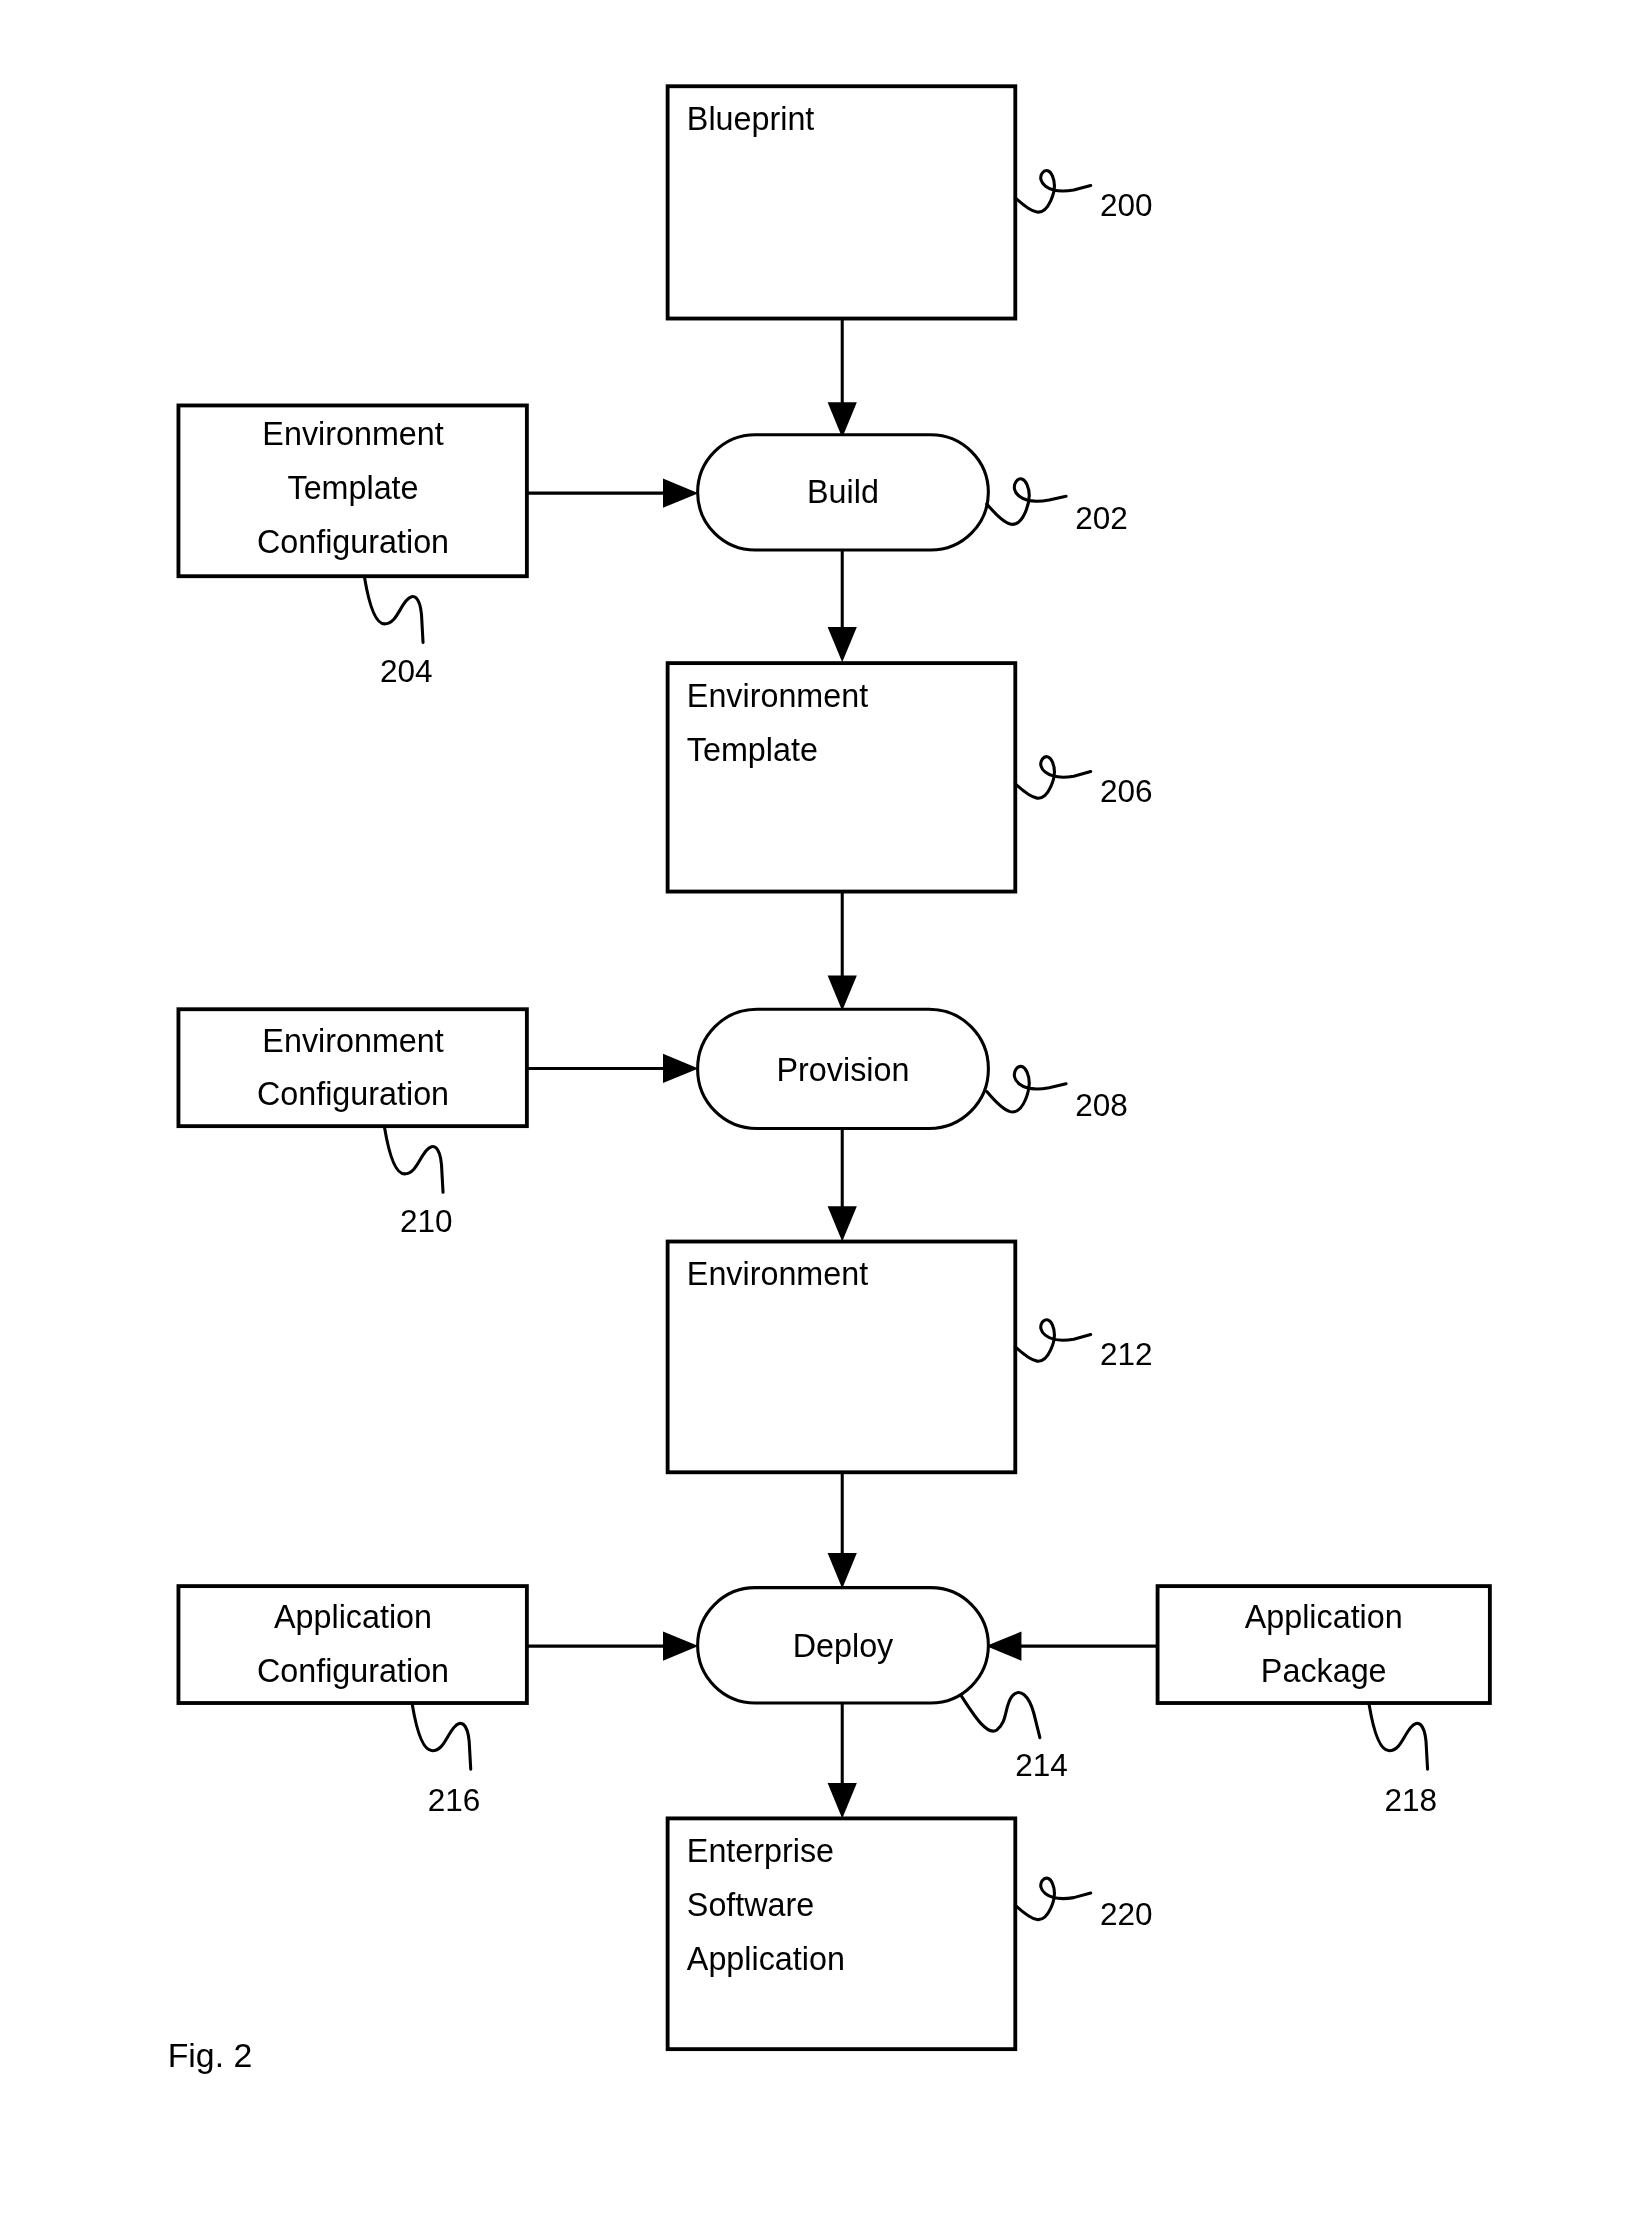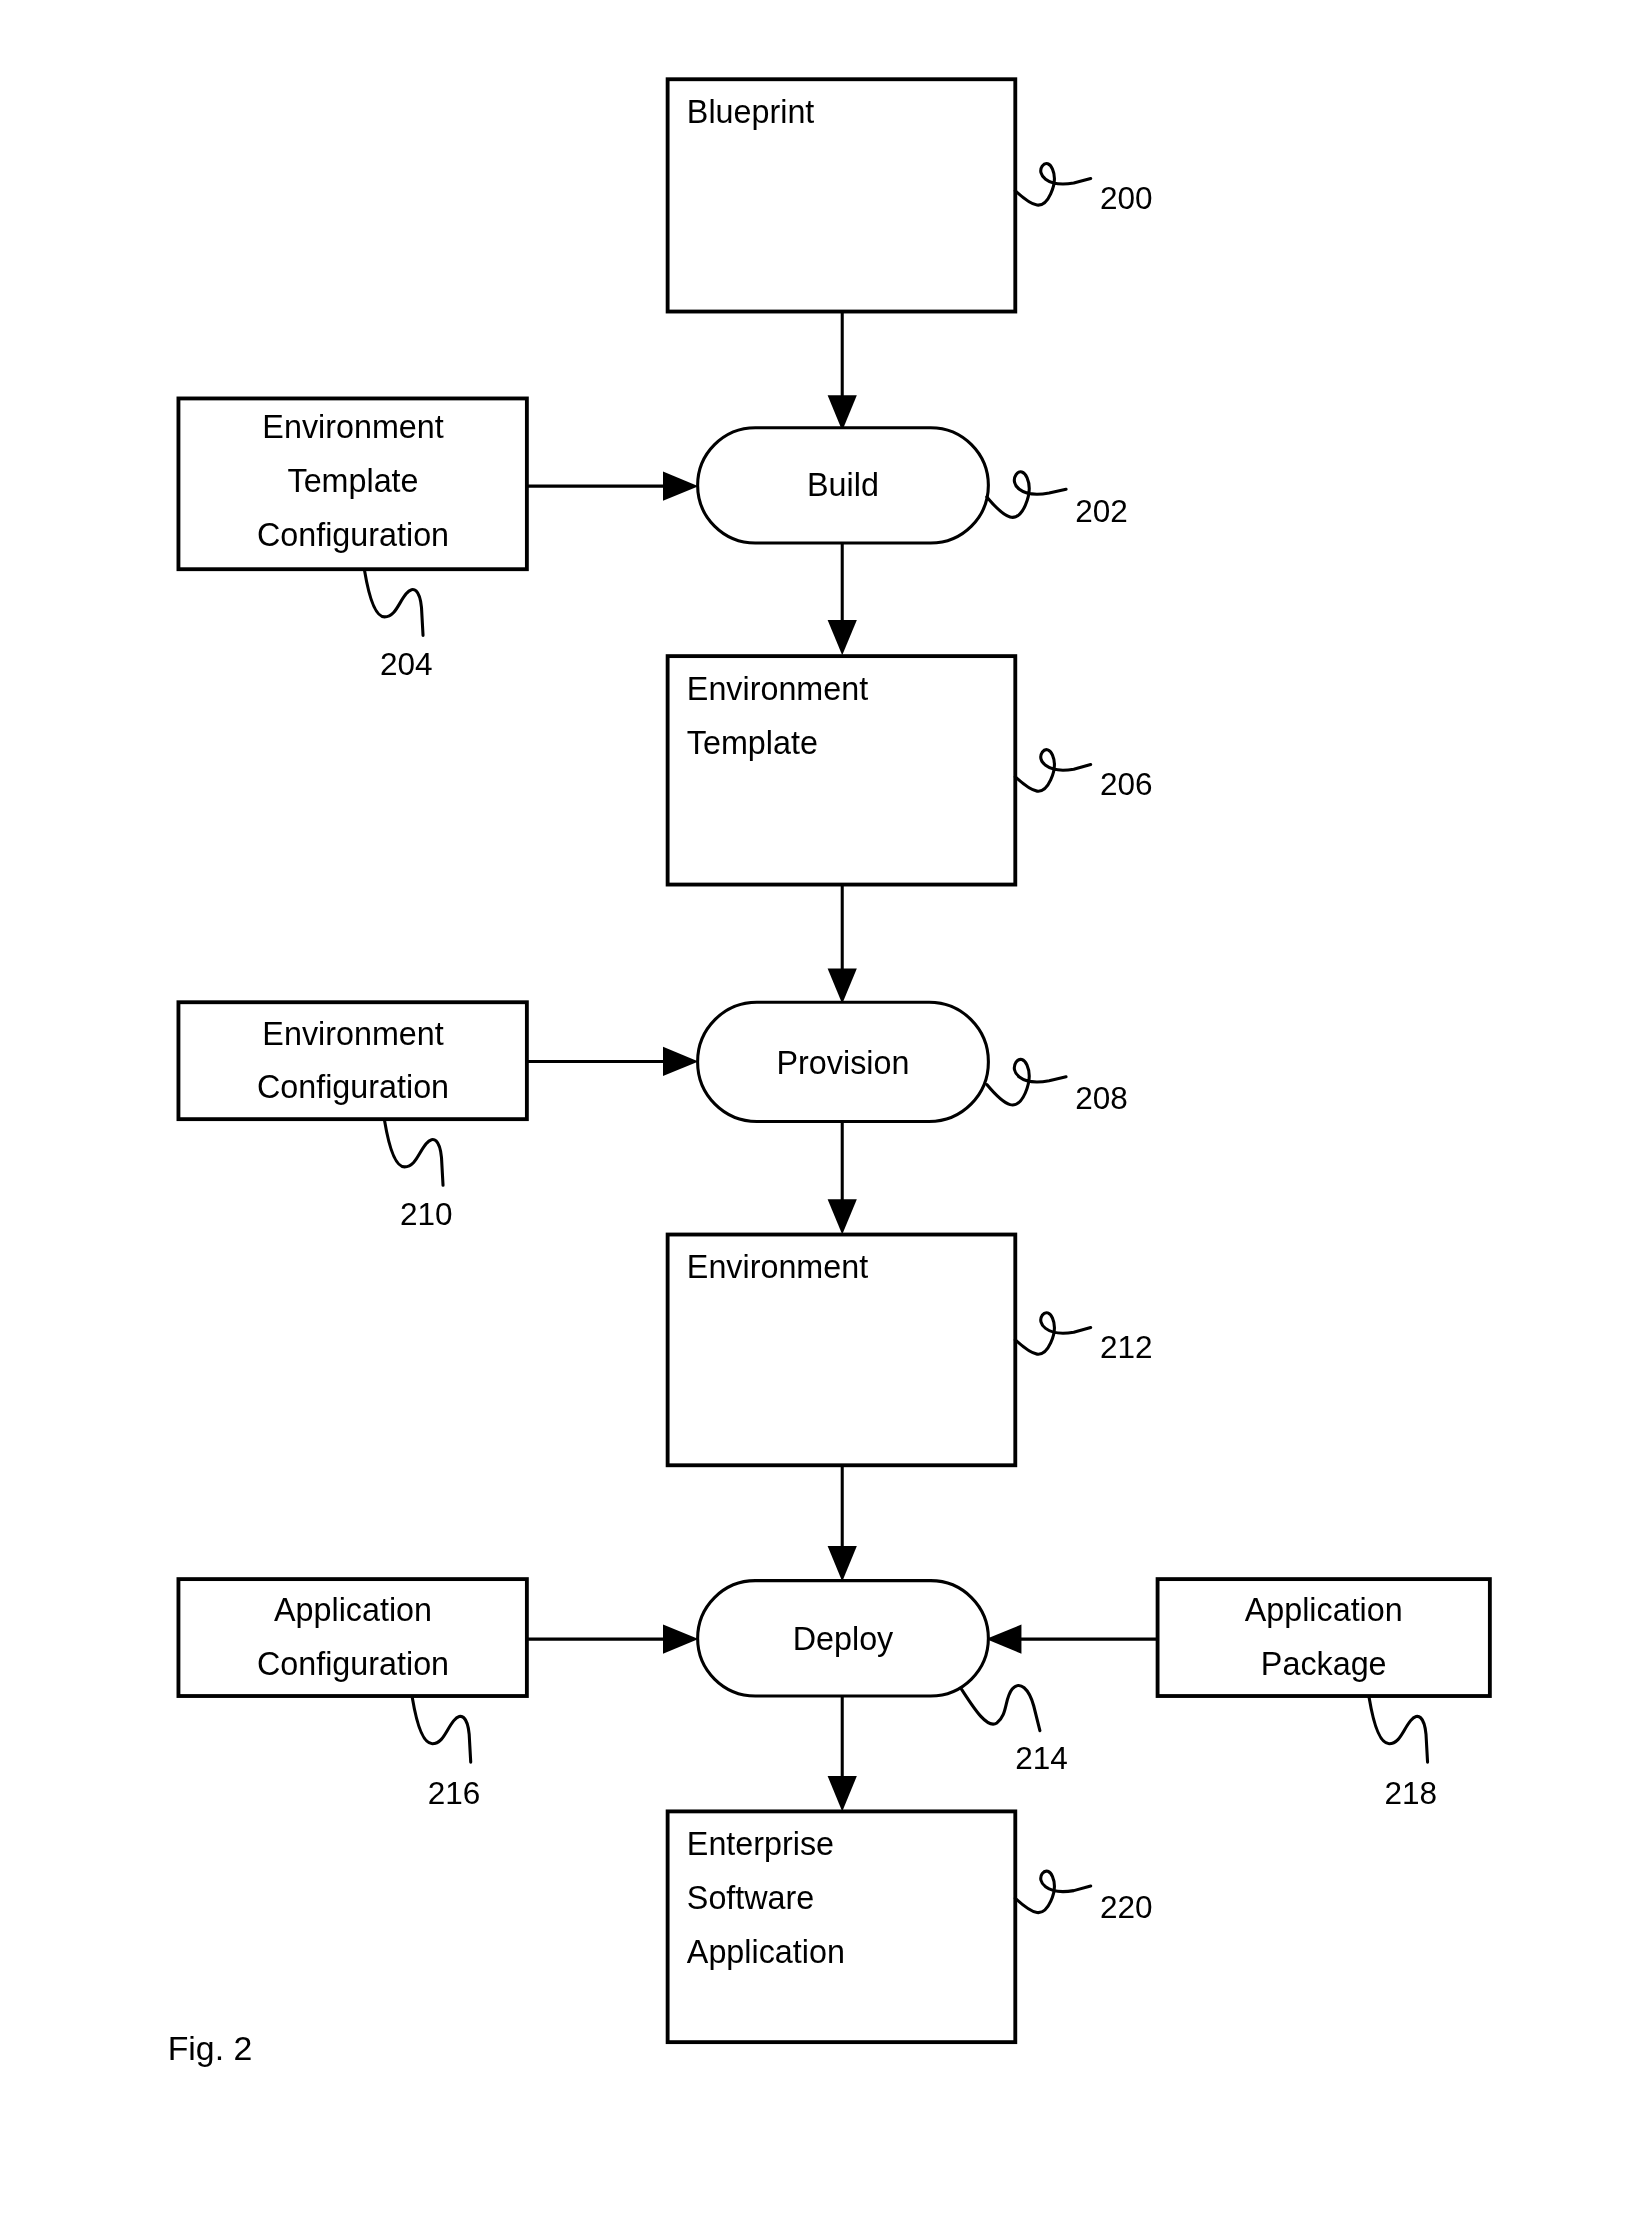--- a/index.html
+++ b/index.html
@@ -11,21 +11,21 @@
   body {
     width: 1646px;
     height: 2216px;
     position: relative;
     overflow: hidden;
     font-family: "Liberation Sans", sans-serif;
   }
   #figure-root {
     position: absolute;
     left: 0;
-    top: 0;
+    top: 7px;
     width: 1646px;
     height: 1664px;
     text-align: center;
   }
   svg#diagram {
     display: block;
     width: 1646px;
     height: 2216px;
   }
   .node-shape {

